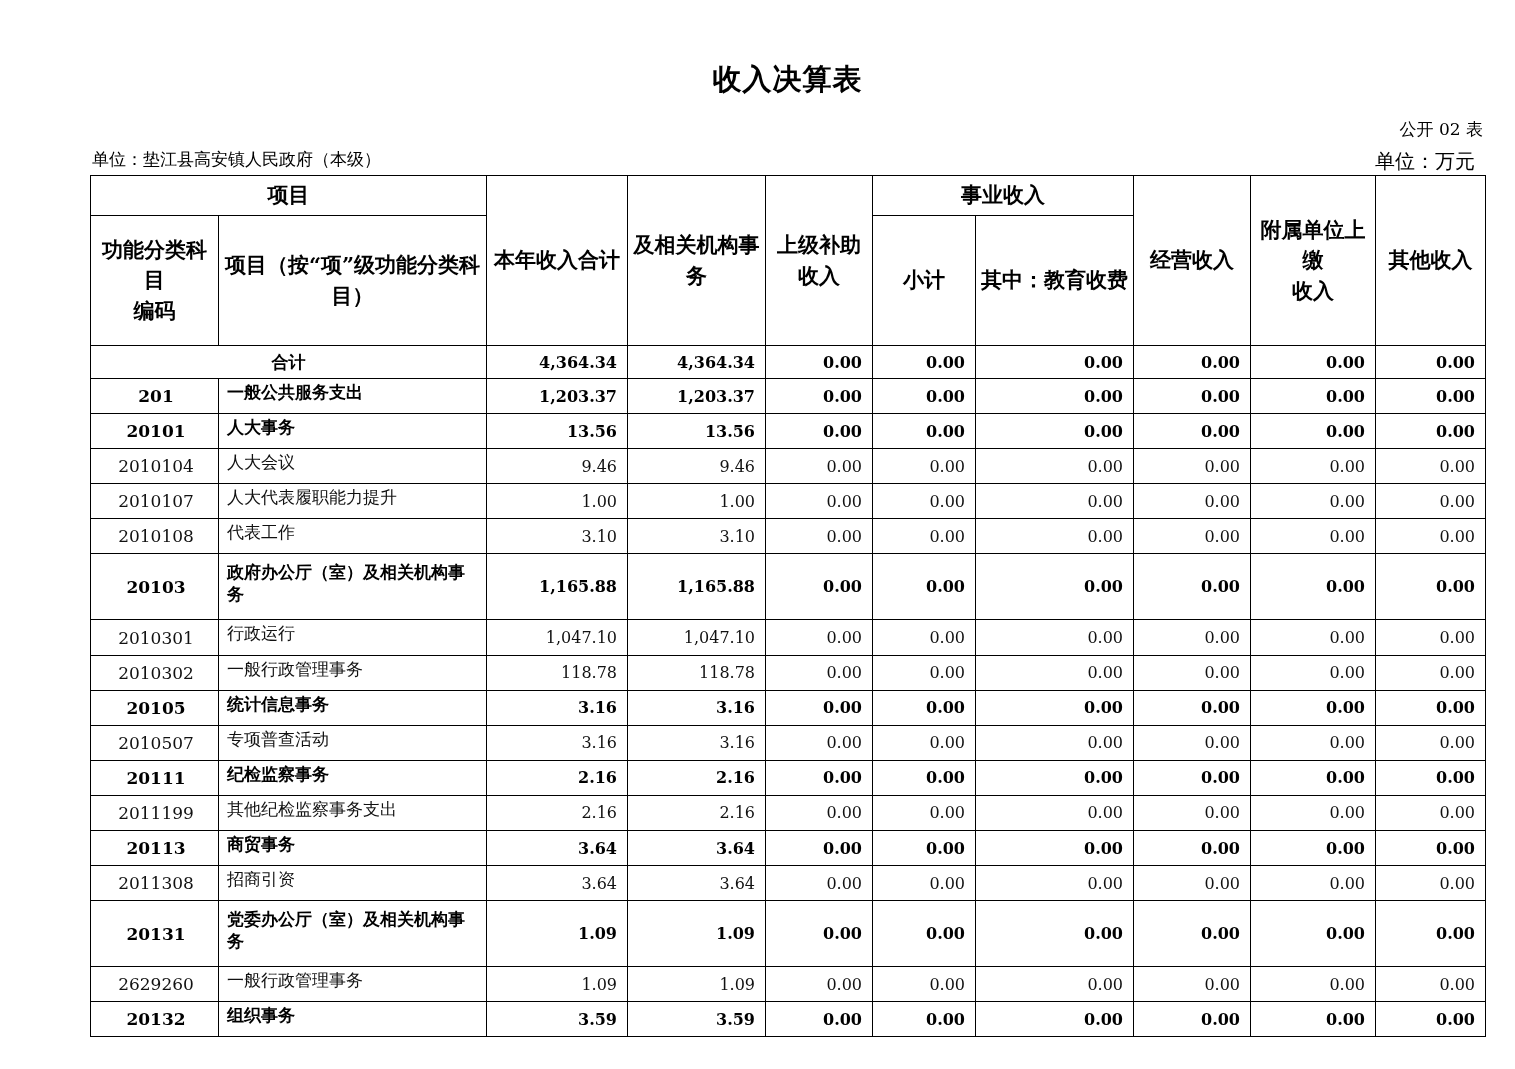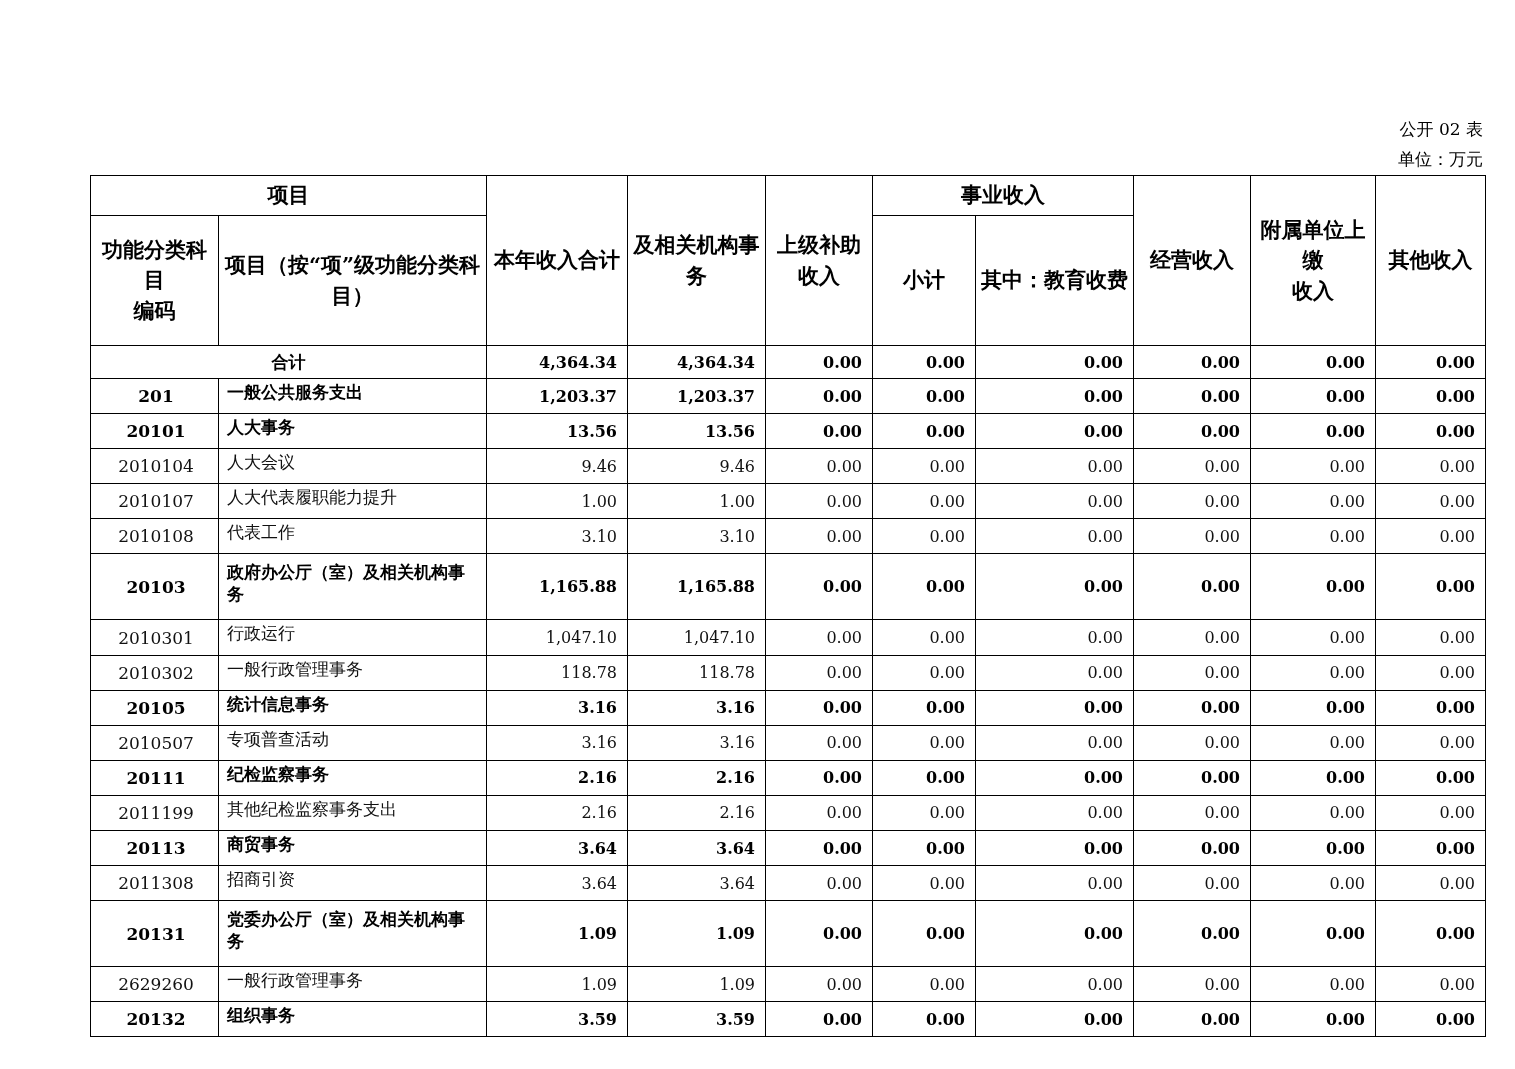--- a/index.html
+++ b/index.html
@@ -34,22 +34,22 @@
   }
   .unit-left {
     position: absolute;
     top: 148px;
     left: 92px;
     font-size: 17px;
   }
   .unit-right {
     position: absolute;
     top: 148px;
-    right: 32px;
-    font-size: 17px;
+    right: 40px;
+    font-size: 20px;
   }
   table.main-table {
     position: absolute;
     top: 175px;
     left: 90px;
     width: 1395px;
     border-collapse: collapse;
     table-layout: fixed;
   }
   .main-table th, .main-table td {
@@ -105,23 +105,25 @@
     width: 1395px;
     text-align: center;
     font-size: 16px;
   }
 </style>
 </head>
 <body>
 
 <div class="page">
 
+  <div class="doc-title">收入决算表</div>
 
   <div class="table-tag">公开 02 表</div>
 
+  <div class="unit-left">单位：垫江县高安镇人民政府（本级）</div>
 
   <div class="unit-right">单位：万元</div>
 
   <table class="main-table">
     <colgroup>
       <col style="width:128px">
       <col style="width:268px">
       <col style="width:141px">
       <col style="width:138px">
       <col style="width:107px">

